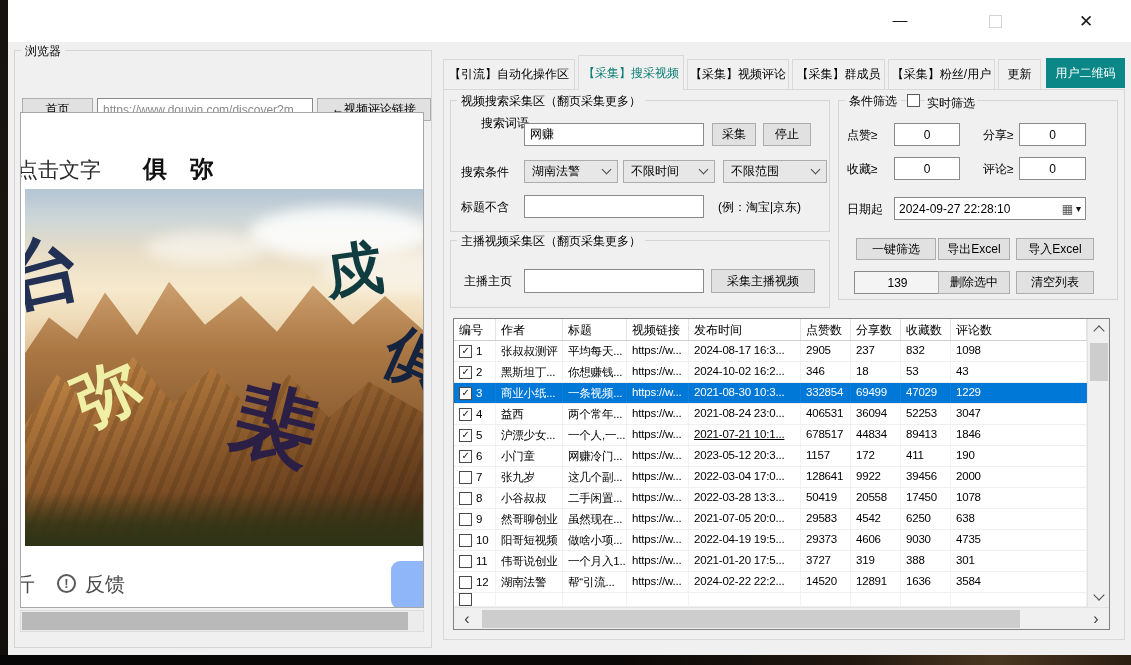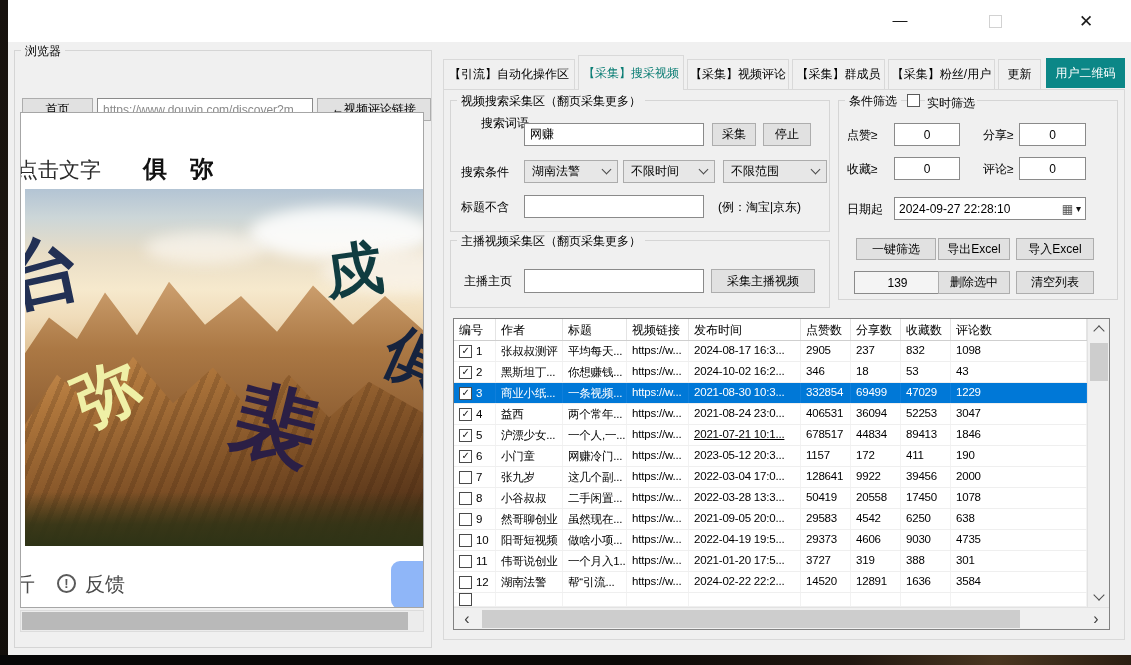--- a/index.html
+++ b/index.html
@@ -345,21 +345,21 @@
             <div class="td" style="width: 136px;">1078</div>
           </div>
           <div class="trow">
             <div class="td td-num" style="width: 42px;">
               <span class="cb"></span>
               <span>9</span>
             </div>
             <div class="td" style="width: 67px;">然哥聊创业</div>
             <div class="td" style="width: 64px;">虽然现在...</div>
             <div class="td" style="width: 62px;">https://w...</div>
-            <div class="td" style="width: 112px;">2021-09-05 20:0...</div>
+            <div class="td" style="width: 112px;">2021-07-05 20:0...</div>
             <div class="td" style="width: 50px;">29583</div>
             <div class="td" style="width: 50px;">4542</div>
             <div class="td" style="width: 50px;">6250</div>
             <div class="td" style="width: 136px;">638</div>
           </div>
           <div class="trow">
             <div class="td td-num" style="width: 42px;">
               <span class="cb"></span>
               <span>10</span>
             </div>

